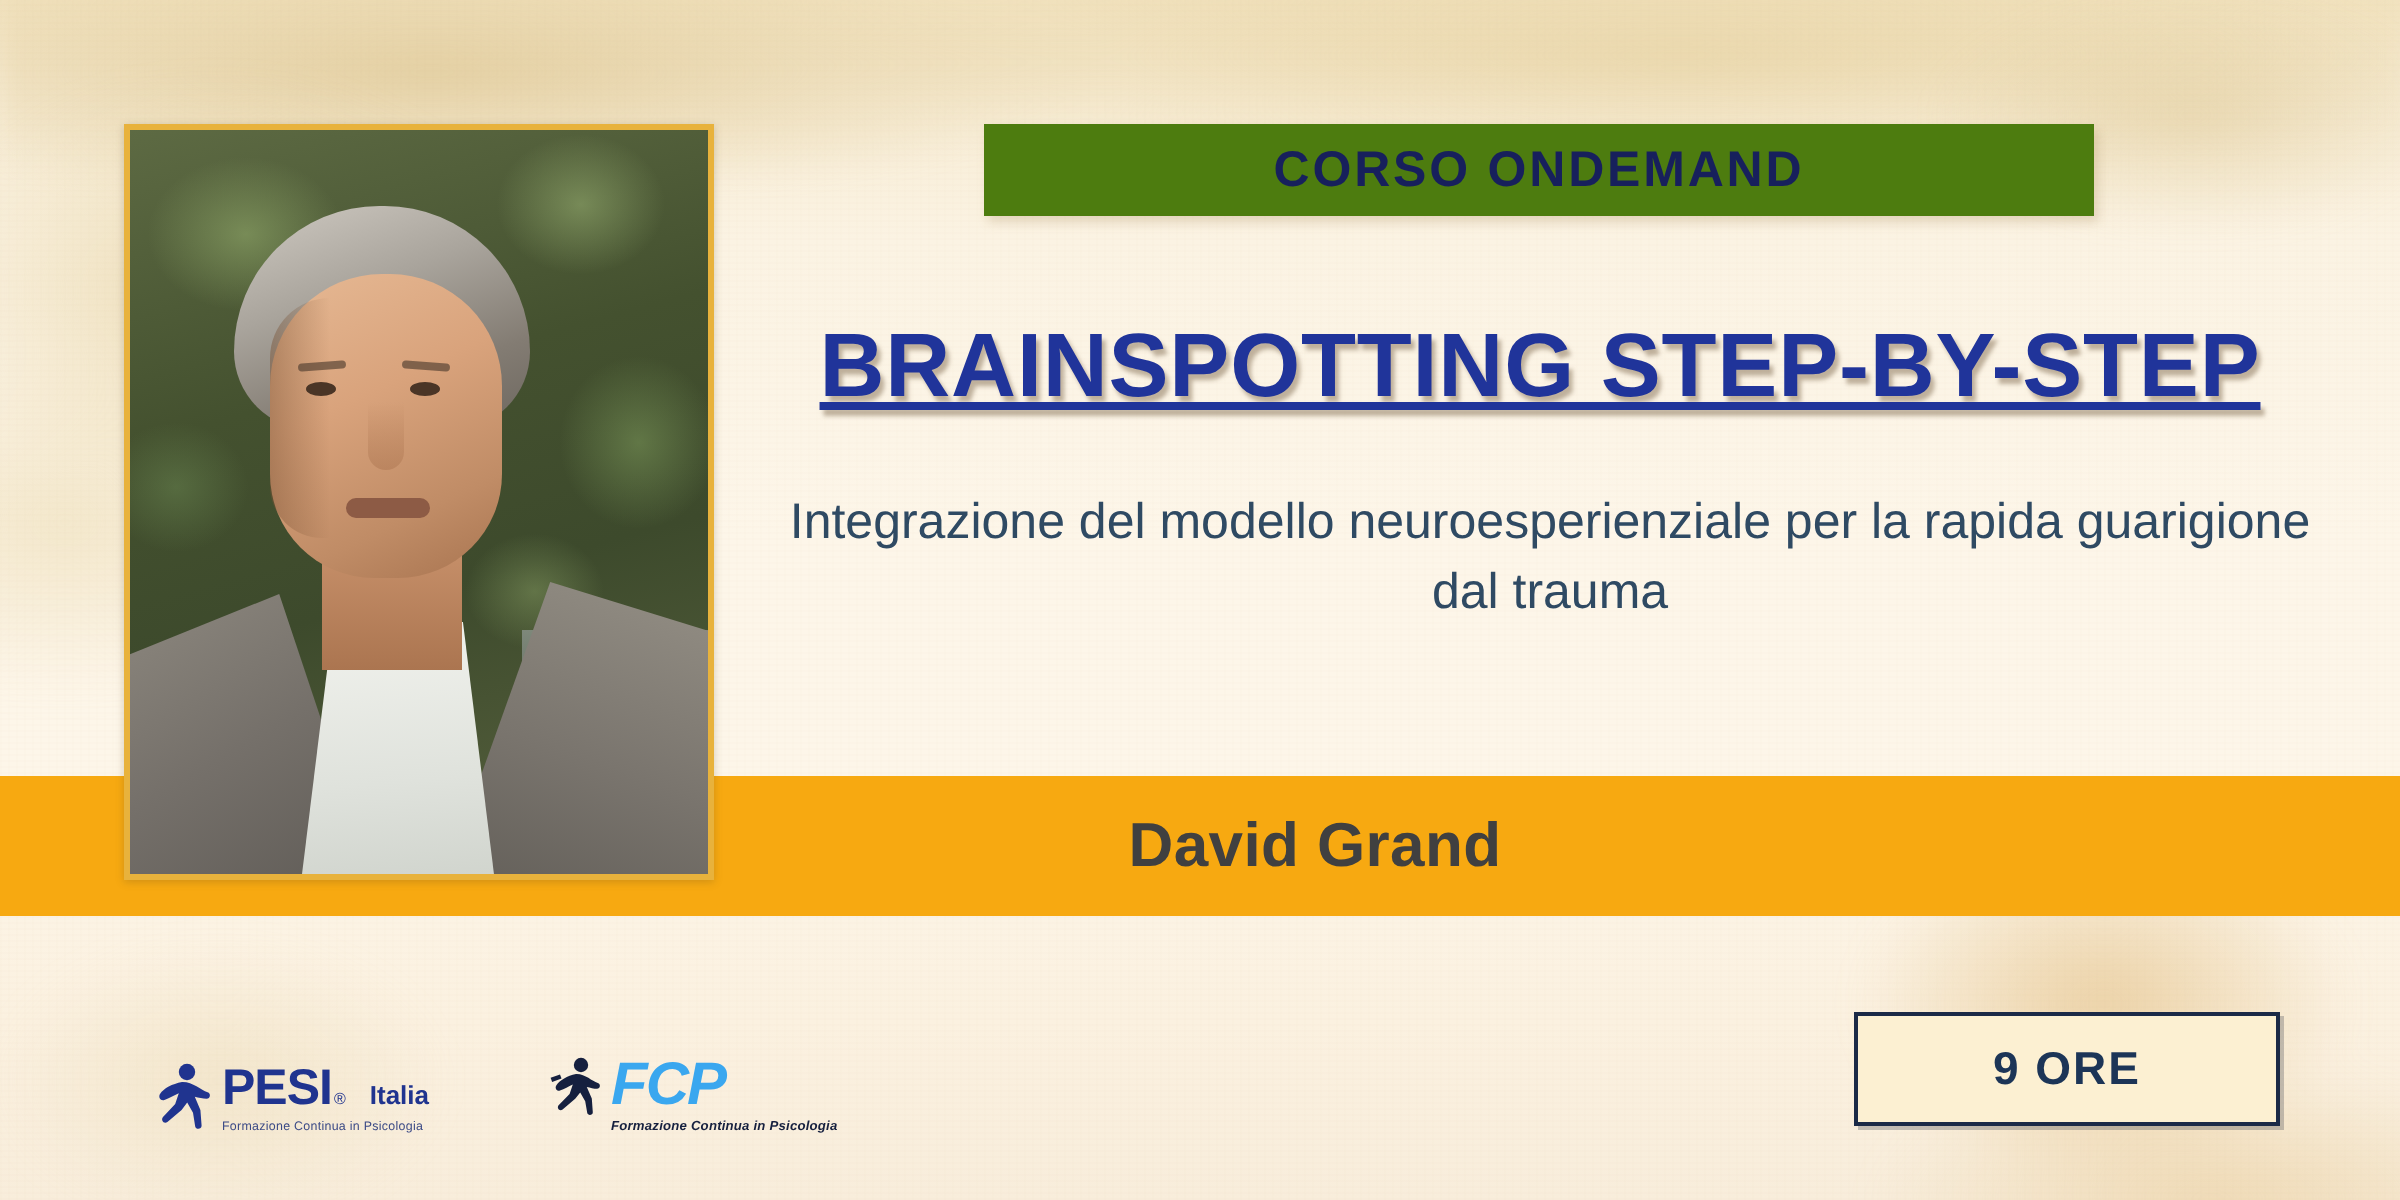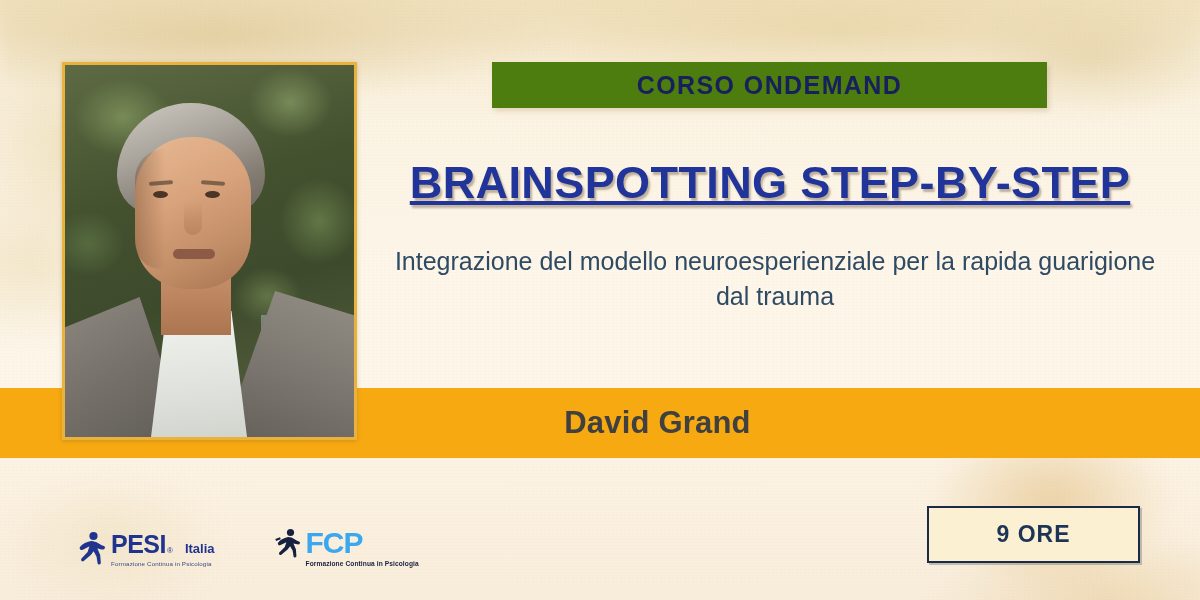--- a/index.html
+++ b/index.html
@@ -241,21 +241,21 @@
     font-size:25px; font-weight:bold; color:#20348f;
     letter-spacing:-.5px; line-height:1;
   }
   .pesi-reg { font-size:8px; color:#20348f; vertical-align:super; line-height:1; margin-left:1px; }
   .pesi-italia { font-size:13px; font-weight:bold; color:#20348f; margin-left:12px; line-height:1; }
   .pesi-tag {
     font-size:6.2px; color:#3b4a86; letter-spacing:.15px;
     margin-top:3px; white-space:nowrap;
   }
 
-  .logo-fcp { position:relative; display:flex; align-items:flex-start; }
+  .logo-fcp { position:relative; display:flex; align-items:flex-start;font-style:italic; }
   .fcp-mark { width:28px; height:30px; margin-right:3px; flex:none; }
   .fcp-text-wrap { padding-top:0px; }
   .fcp-name {
     font-size:30px; font-weight:bold; color:#3aa7ef;
     letter-spacing:-1px; line-height:1;
   }
   .fcp-tag {
     font-size:6.6px; font-weight:bold; color:#16203f;
     letter-spacing:.1px; margin-top:2px; white-space:nowrap;
   }

